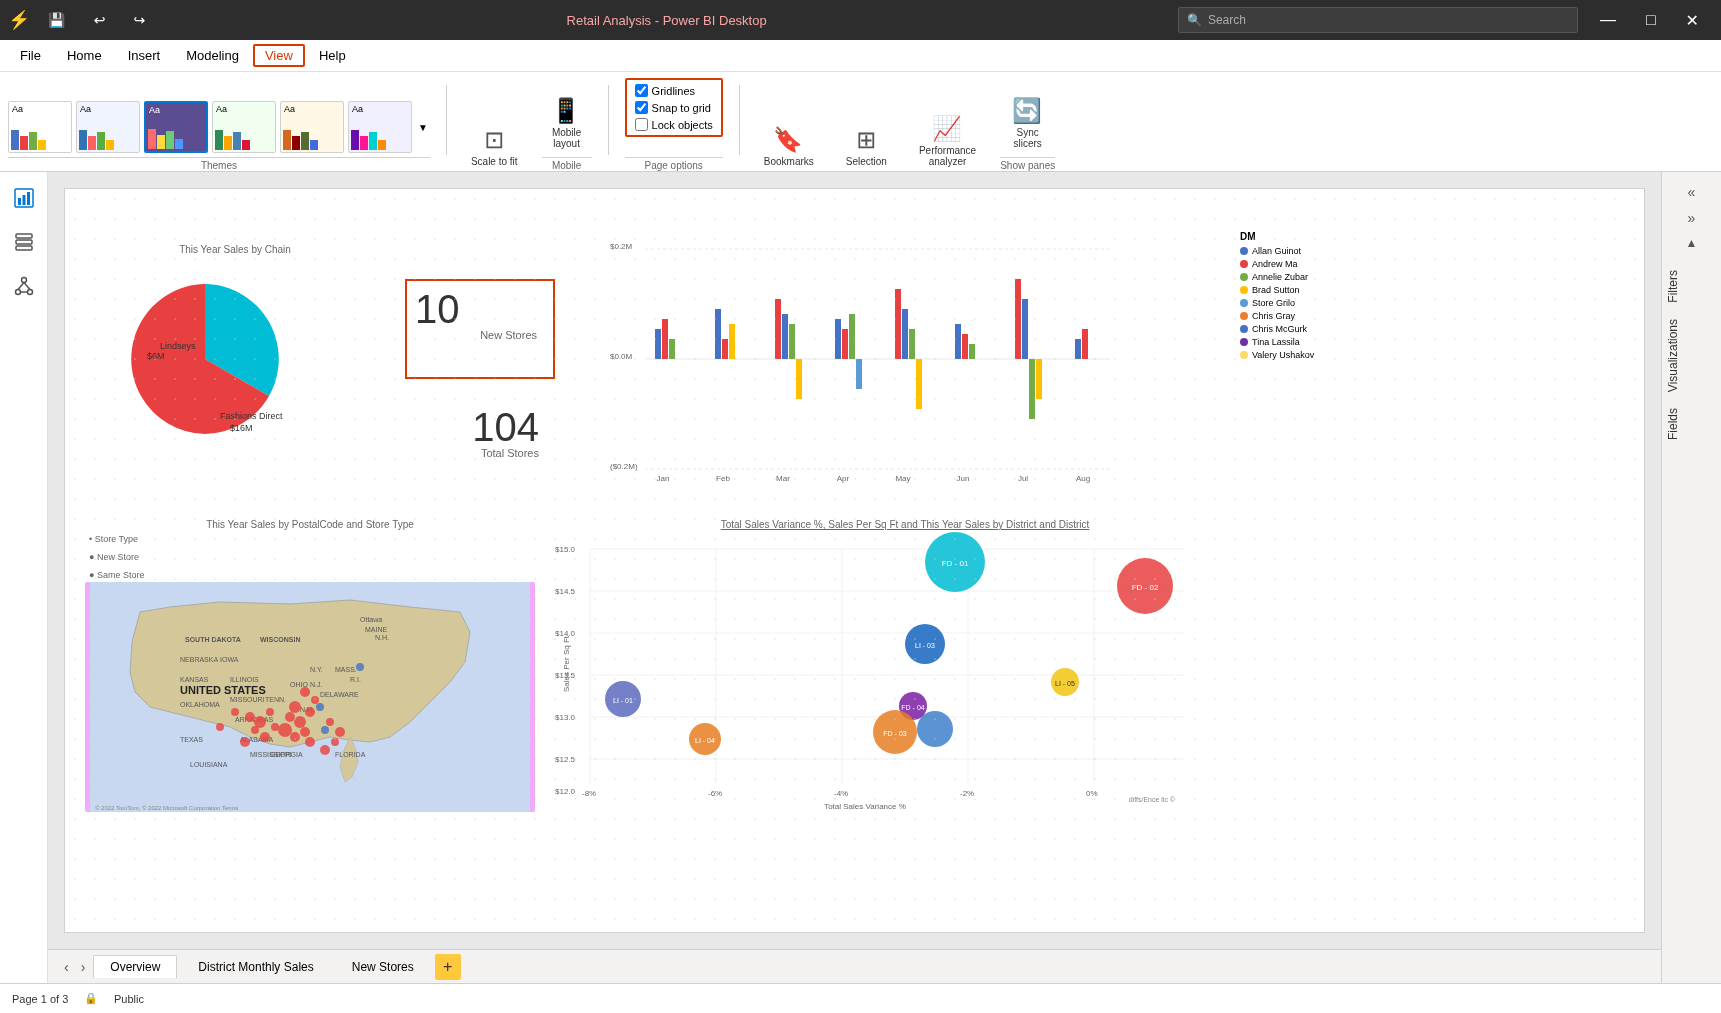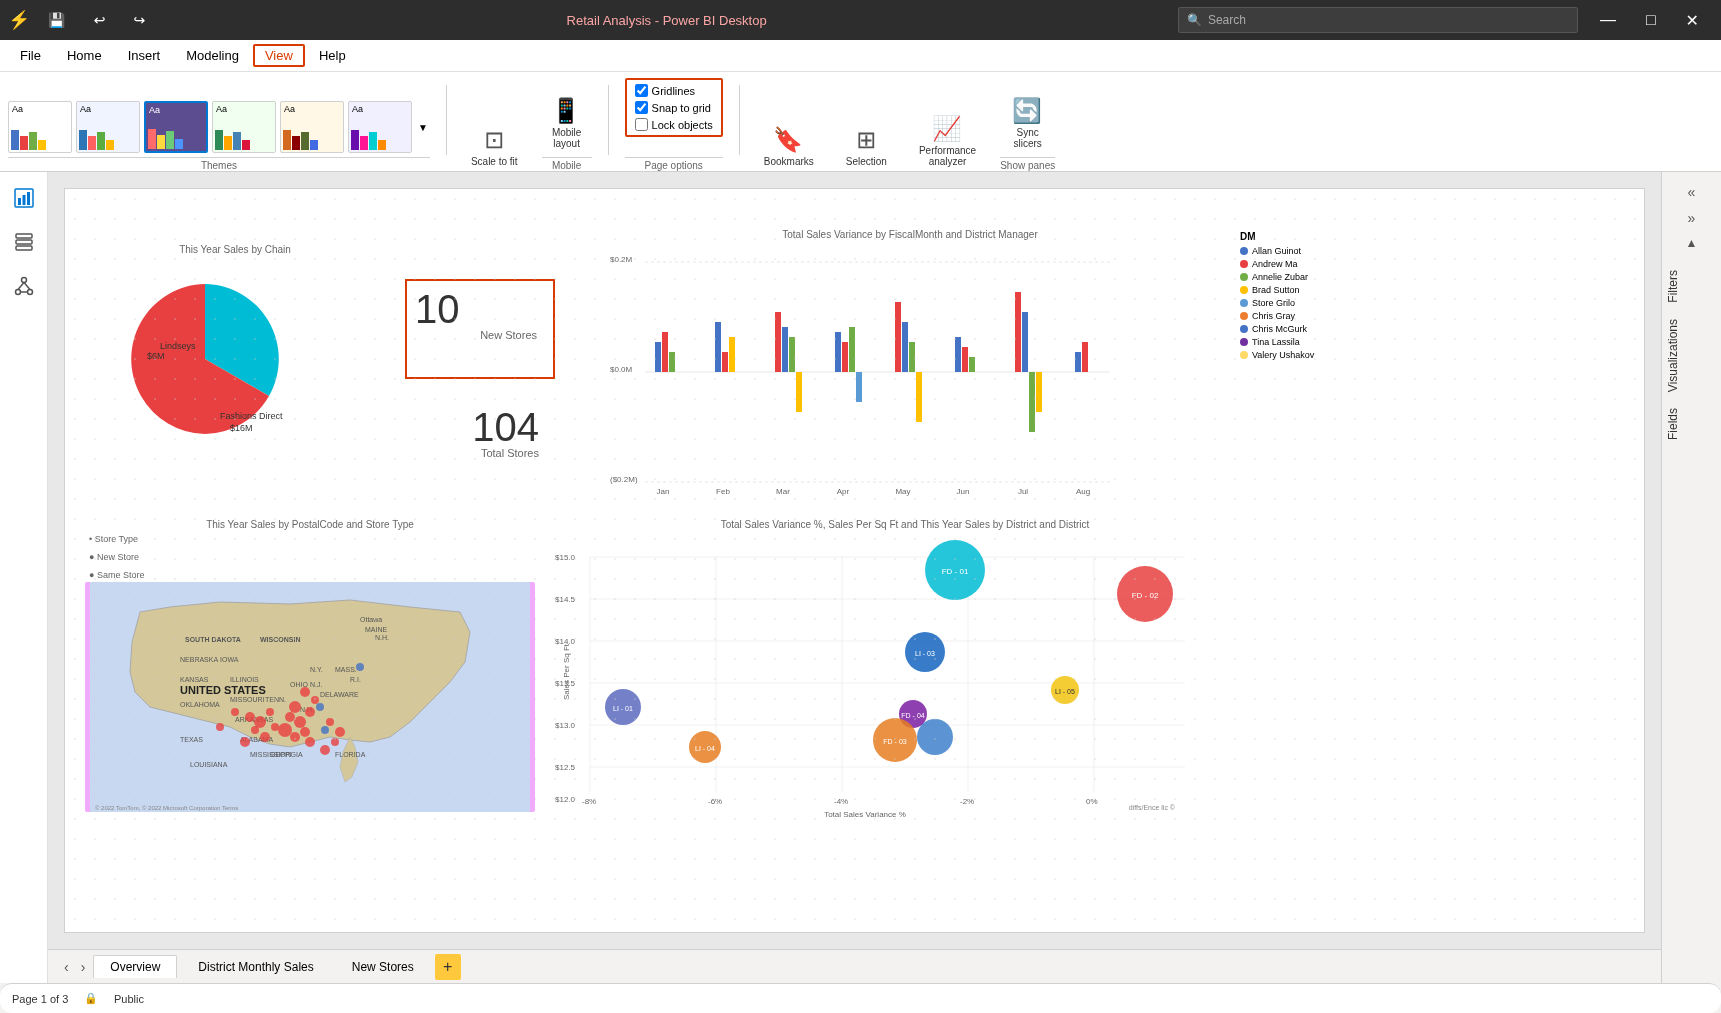--- a/index.html
+++ b/index.html
@@ -229,21 +229,20 @@
     .status-bar {
       height: 30px;
       background: white;
       border-top: 1px solid #d0d0d0;
       display: flex;
       align-items: center;
       padding: 0 12px;
       font-size: 11px;
       color: #333;
       gap: 16px;
-      border-radius: 12px;
     }
     .page-tab {
       padding: 4px 16px;
       cursor: pointer;
       font-size: 12px;
       border: 1px solid transparent;
       border-bottom: none;
       background: #f3f2f1;
       border-radius: 2px 2px 0 0;
     }
@@ -540,21 +539,20 @@
         <div class="kpi-value" style="font-size:40px; font-weight:300; color:#333; text-align:left; padding-right:8px;">10</div>
         <div class="kpi-label" style="font-size:11px; color:#666; text-align:right; padding-right:8px;">New Stores</div>
       </div>
 
       <div class="viz-container kpi-total-stores" style="top:210px; left:340px; width:150px; height:80px; padding:8px;">
         <div class="kpi-value" style="font-size:40px; font-weight:300; color:#333; text-align:right; padding-right:8px;">104</div>
         <div class="kpi-label" style="font-size:11px; color:#666; text-align:right; padding-right:8px;">Total Stores</div>
       </div>
 
       <div class="viz-container" style="top:40px; left:505px; width:680px; height:290px;">
-        <div class="viz-title" style="font-size:10px; color:#666; text-align:center; margin-bottom:2px;">Total Sales Variance by FiscalMonth and District Manager</div>
         <svg width="560" height="260" viewBox="0 0 560 260" style="margin-left:40px;">
 
           <text x="0" y="20" font-size="8" fill="#666">$0.2M</text>
           <text x="0" y="130" font-size="8" fill="#666">$0.0M</text>
           <text x="0" y="240" font-size="8" fill="#666">($0.2M)</text>
 
           <line x1="35" y1="130" x2="500" y2="130" stroke="#ccc" stroke-width="0.5"></line>
 
           <line x1="35" y1="20" x2="500" y2="20" stroke="#ccc" stroke-width="0.5" stroke-dasharray="3,3"></line>
           <line x1="35" y1="240" x2="500" y2="240" stroke="#ccc" stroke-width="0.5" stroke-dasharray="3,3"></line>
@@ -717,21 +715,21 @@
             <circle cx="145" cy="130" r="4" fill="#e84040" opacity="0.8"></circle>
             <circle cx="155" cy="160" r="5" fill="#e84040" opacity="0.8"></circle>
             <circle cx="130" cy="145" r="4" fill="#e84040" opacity="0.8"></circle>
 
             <text x="5" y="228" font-size="6" fill="#888">© 2022 TomTom, © 2022 Microsoft Corporation Terms</text>
           </svg>
         </div>
       </div>
 
       <div class="viz-container" style="top:330px; left:490px; width:700px; height:290px;">
-        <div class="viz-title" style="font-size:10px; color:#666; text-align:center; margin-bottom:12px;">Total Sales Variance %, Sales Per Sq Ft and This Year Sales by District and District</div>
+        <div class="viz-title" style="font-size:10px; color:#666; text-align:center; margin-bottom:4px;text-decoration:underline;">Total Sales Variance %, Sales Per Sq Ft and This Year Sales by District and District</div>
         <svg width="660" height="270" viewBox="0 0 660 270">
 
           <text x="0" y="18" font-size="8" fill="#666">$15.0</text>
           <text x="0" y="60" font-size="8" fill="#666">$14.5</text>
           <text x="0" y="102" font-size="8" fill="#666">$14.0</text>
           <text x="0" y="144" font-size="8" fill="#666">$13.5</text>
           <text x="0" y="186" font-size="8" fill="#666">$13.0</text>
           <text x="0" y="228" font-size="8" fill="#666">$12.5</text>
           <text x="0" y="260" font-size="8" fill="#666">$12.0</text>
 

